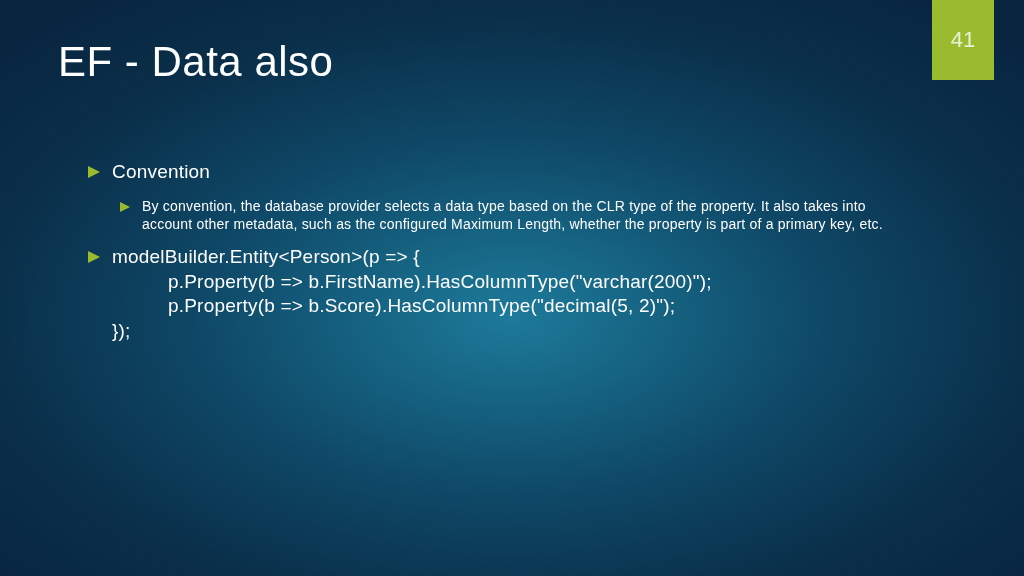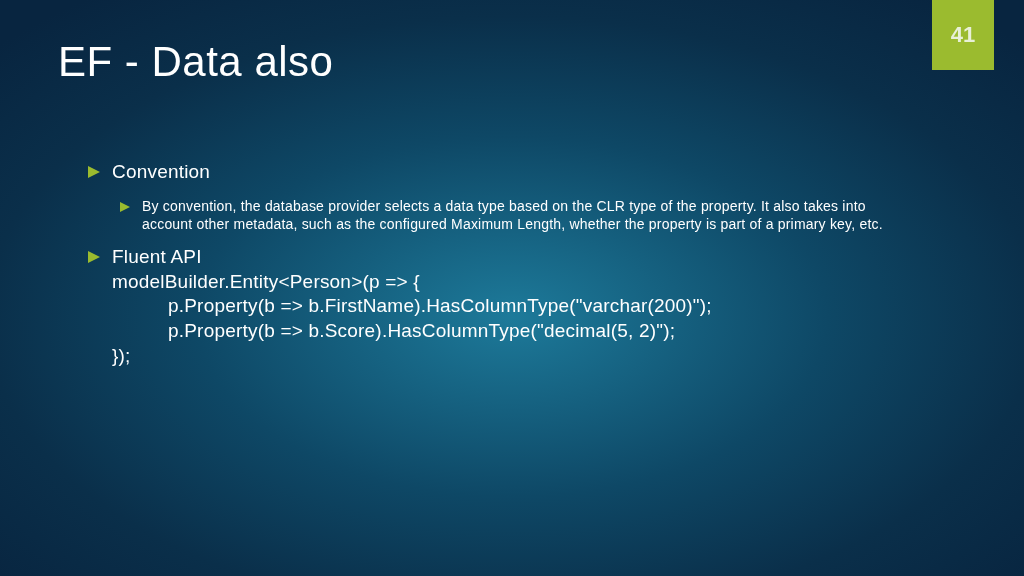--- a/index.html
+++ b/index.html
@@ -8,27 +8,27 @@
       background: radial-gradient(ellipse 700px 400px at 50% 55%, #1d7a9a 0%, #0e4866 45%, #0a2f4a 75%, #082540 100%);
       font-family: "Century Gothic", "Futura", "Trebuchet MS", sans-serif;
       color: #ffffff;
       position: relative;
     }
     .page-number-tab {
       position: absolute;
       top: 0;
       right: 30px;
       width: 62px;
-      height: 70px;
+      height: 80px;
       background: #9bbb2f;
       display: flex;
       align-items: center;
       justify-content: center;
       font-size: 22px;
-      font-weight: 700;
+      font-weight: 400;
       color: #e8f0d8;
     }
     .title {
       position: absolute;
       top: 38px;
       left: 58px;
       font-size: 42px;
       font-weight: 300;
       letter-spacing: 0.5px;
     }
@@ -98,21 +98,20 @@
   </div>
 
 
   <div class="bullet-item">
     <span class="arrow">
       <svg width="12" height="12" viewBox="0 0 10 10">
           <polygon points="0,0 10,5 0,10" fill="#9bbb2f"></polygon>
         </svg>
     </span>
     <span class="bullet-text">
-      <span class="code-line">Fluent API</span>
       <span class="code-line">modelBuilder.Entity&lt;Person&gt;(p =&gt; {</span>
       <span class="code-line indent">p.Property(b =&gt; b.FirstName).HasColumnType("varchar(200)");</span>
       <span class="code-line indent">p.Property(b =&gt; b.Score).HasColumnType("decimal(5, 2)");</span>
       <span class="code-line">});</span>
     </span>
   </div>
 
 </div>
 
 </body></html>

